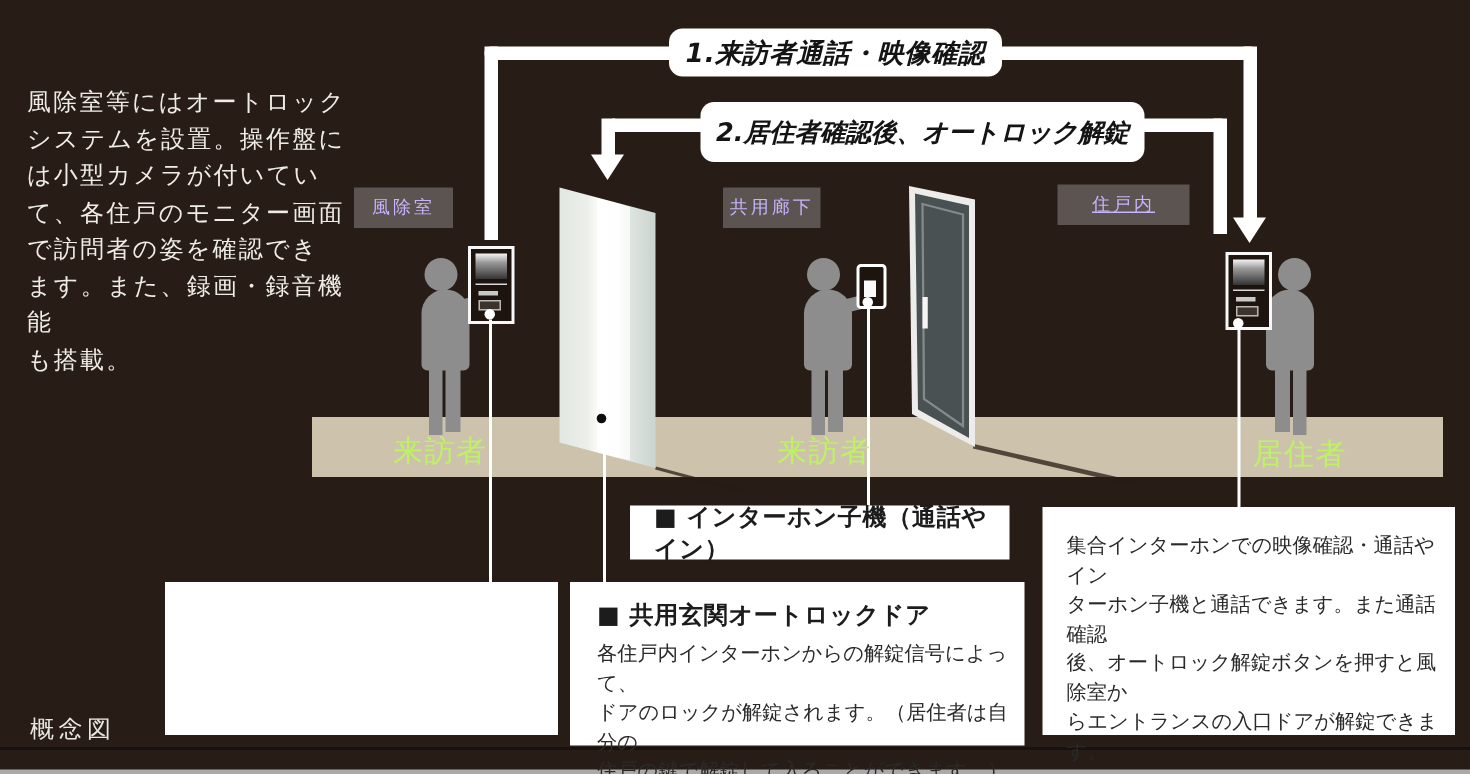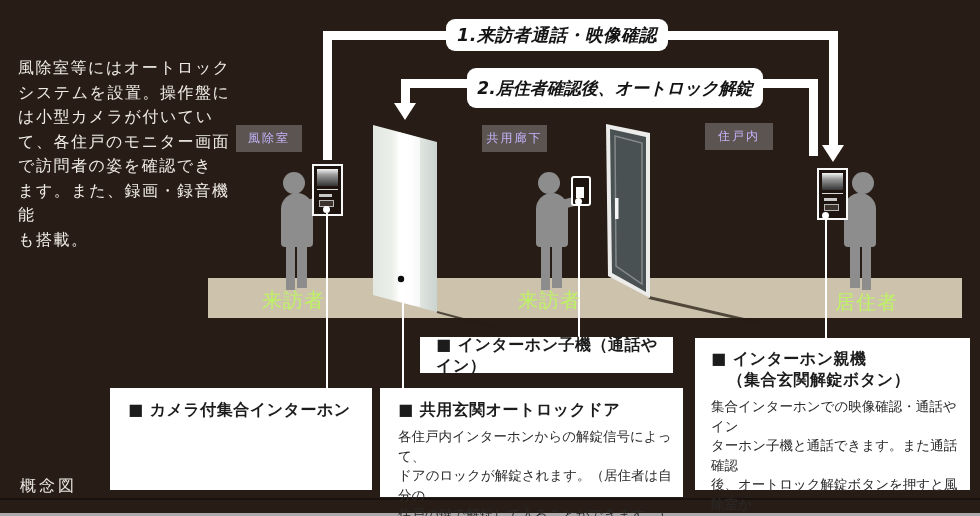--- a/index.html
+++ b/index.html
@@ -33,21 +33,21 @@
   .arrow-down{width:0;height:0;border-left:11.5px solid transparent;border-right:11.5px solid transparent;
               border-top:17px solid #ffffff;z-index:25;}
   #fl2-arrow{left:394px;top:103px;}
   #fl1-arrow{left:822px;top:145px;}
 
   
   .zone{height:27px;background:#5b5450;color:#c4b5fd;font-size:12px;display:flex;align-items:center;
         justify-content:center;letter-spacing:2px;z-index:20;}
   #zone-windbreak{left:236px;top:125px;width:66px;}
   #zone-corridor{left:482px;top:125px;width:65px;}
-  #zone-dwelling{left:705px;top:123px;width:68px;}
+  #zone-dwelling{left:705px;top:123px;width:88px;text-decoration:underline;}
 
   
   #floor{left:208px;top:278px;width:754px;height:40px;background:#cdc3ad;z-index:5;}
   .shadow-line{position:absolute;height:2px;background:rgba(38,28,20,0.75);transform-origin:left center;z-index:8;}
   #shadow-glass{left:437px;top:311px;width:62px;transform:rotate(15deg);}
   #shadow-dwelling{left:649px;top:296px;width:115px;height:2.5px;transform:rotate(13deg);}
 
   
   .actor-label{color:#bef264;font-size:20px;font-weight:500;letter-spacing:1px;z-index:22;}
   #actor1{left:262px;top:287px;}
@@ -211,34 +211,31 @@
   <div class="connector" id="conn-parent"></div>
   <div class="dot" id="dot-camera"></div>
   <div class="dot" id="dot-doorphone"></div>
   <div class="dot" id="dot-parent"></div>
 
   <div class="actor-label abs" id="actor1">来訪者</div>
   <div class="actor-label abs" id="actor2">来訪者</div>
   <div class="actor-label abs" id="actor3">居住者</div>
 
   <div class="callout" id="callout-camera">
-    <div class="c-title">■ カメラ付集合インターホン</div>
   </div>
   <div class="callout" id="callout-door">
     <div class="c-title">■ 共用玄関オートロックドア</div>
     <div class="c-desc preline">各住戸内インターホンからの解錠信号によって、
 ドアのロックが解錠されます。（居住者は自分の
 住戸の鍵で解錠して入ることができます。）</div>
   </div>
   <div class="callout" id="callout-doorphone">
     <div class="c-title">■ インターホン子機（通話やイン）</div>
   </div>
   <div class="callout" id="callout-parent">
-    <div class="c-title preline">■ インターホン親機
-　（集合玄関解錠ボタン）</div>
     <div class="c-desc preline">集合インターホンでの映像確認・通話やイン
 ターホン子機と通話できます。また通話確認
 後、オートロック解錠ボタンを押すと風除室か
 らエントランスの入口ドアが解錠できます。</div>
   </div>
 
   <div class="abs" id="bottom-rule"></div>
   <div class="abs" id="bottom-strip"></div>
 
 </div>

